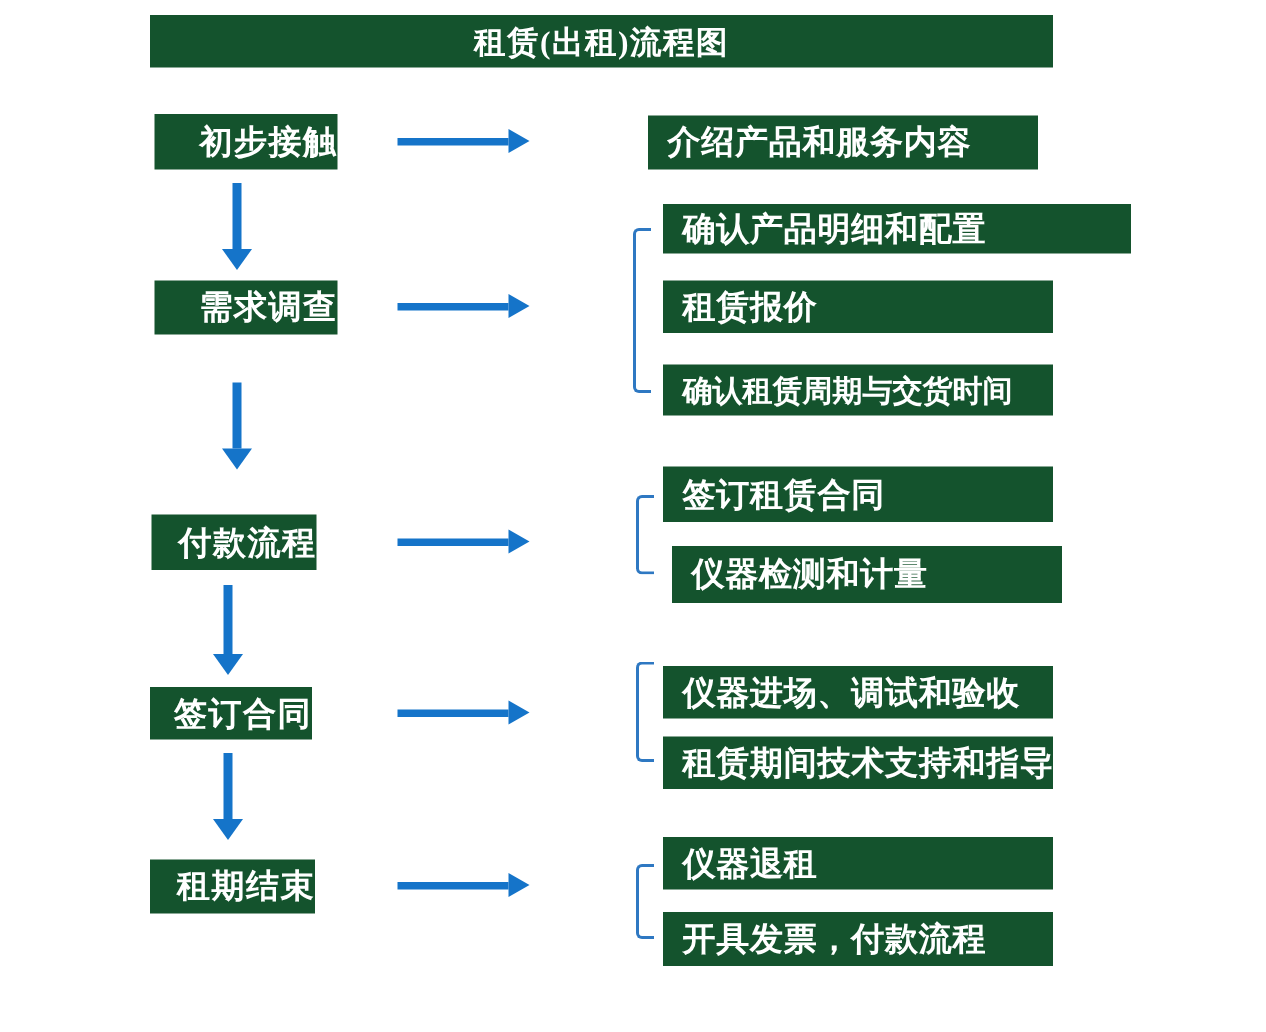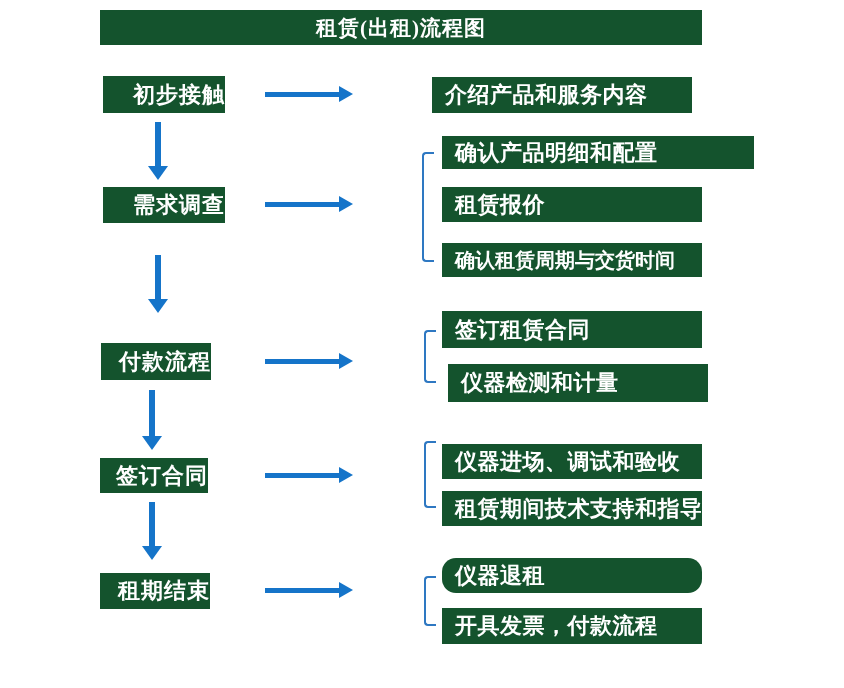--- a/index.html
+++ b/index.html
@@ -164,20 +164,20 @@
   </div>
 
   <div class="bluebox stepbox" style="left:100px; top:573px; width:110px; height:36px;">
     <span>租期结束</span>
   </div>
   <div class="h-arrow" style="left:265px; top:582px;">
     <div class="shaft"></div>
       <div class="head"></div>
   </div>
   <div class="bracket" style="left:424px; top:576px; height:50px;"></div>
-  <div class="bluebox detailbox" style="left:442px; top:558px; width:260px; height:35px;border-radius:14px;">
+  <div class="bluebox detailbox" style="left:442px; top:558px; width:260px; height:35px;">
     <span>仪器退租</span>
   </div>
   <div class="bluebox detailbox" style="left:442px; top:608px; width:260px; height:36px;">
     <span>开具发票，付款流程</span>
   </div>
 
 </div>
 
 </body></html>

